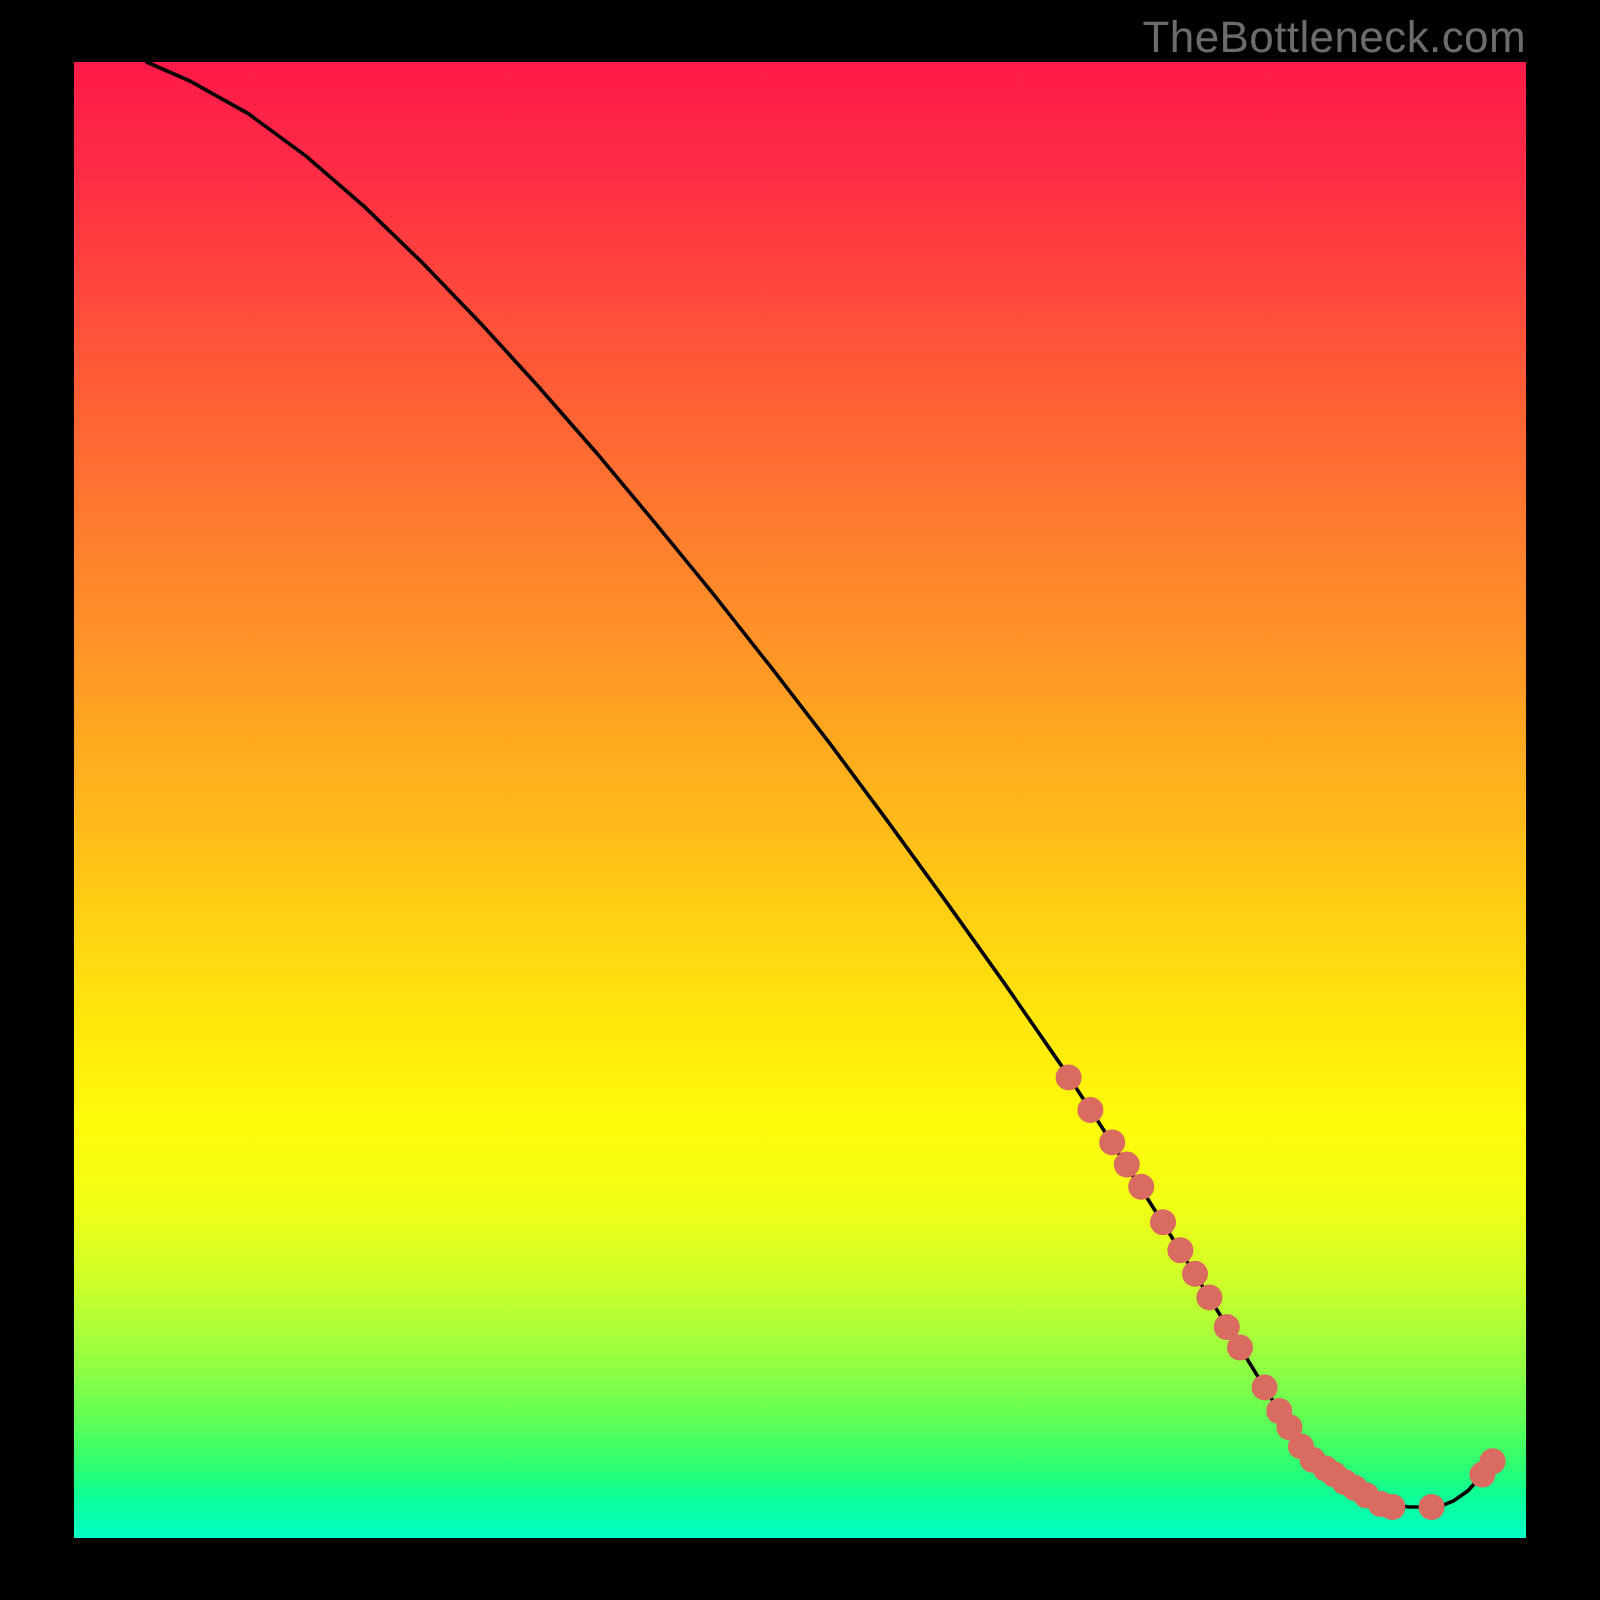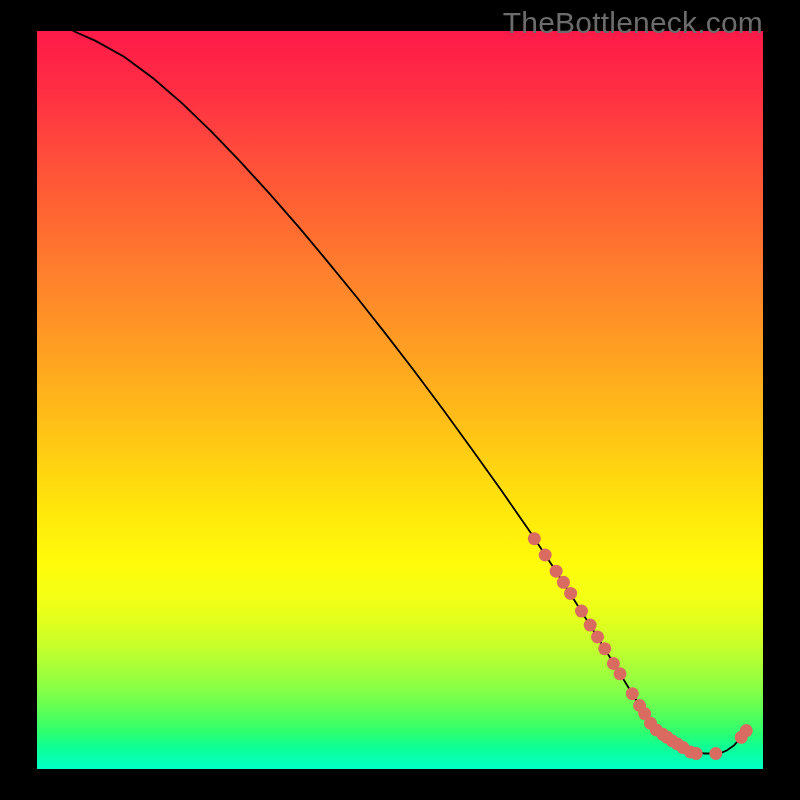--- a/index.html
+++ b/index.html
@@ -42,21 +42,21 @@
       #5fff55 92%,
       #2eff70 95%,
       #0fff94 97%,
       #00ffc8 100%);
   }
   .watermark {
     position: absolute;
     top: 6px;
     right: 37px;
     color: #6c6c6c;
-    font-size: 30px;
+    font-size: 22px;
     font-weight: 500;
     letter-spacing: 0.2px;
   }
   svg.overlay {
     position: absolute;
     left: 0;
     top: 0;
   }
 </style>
 </head>

